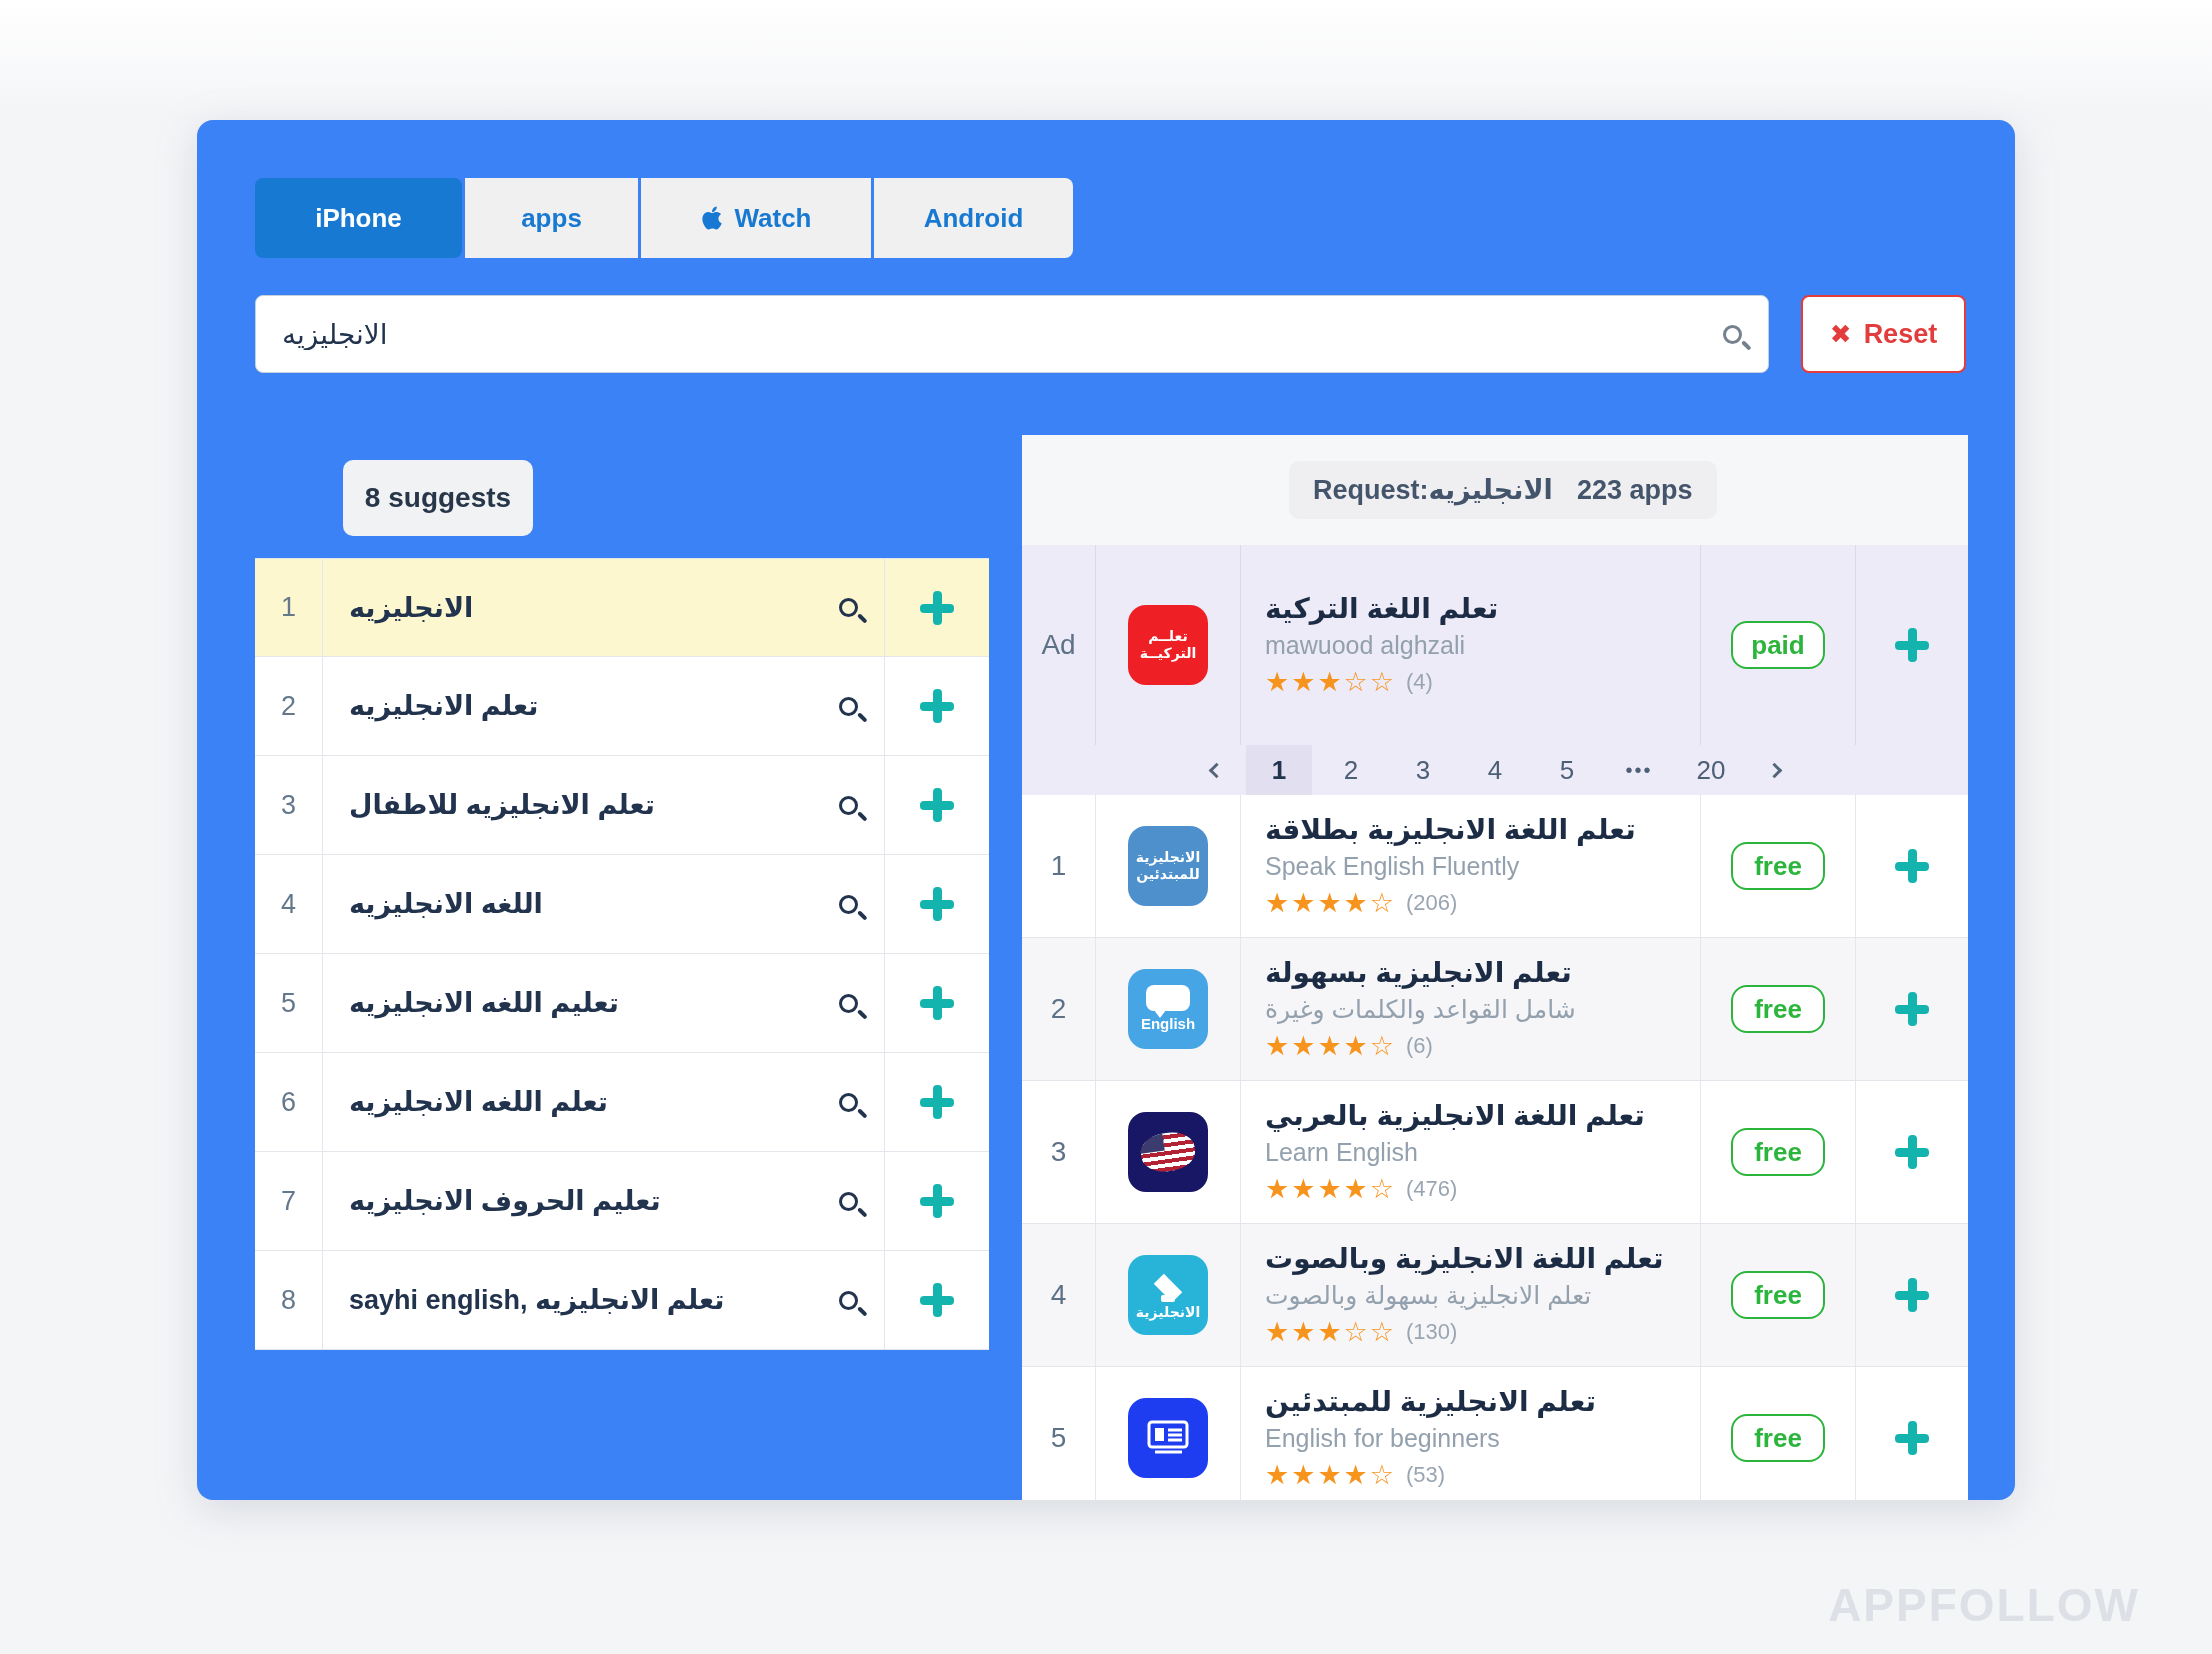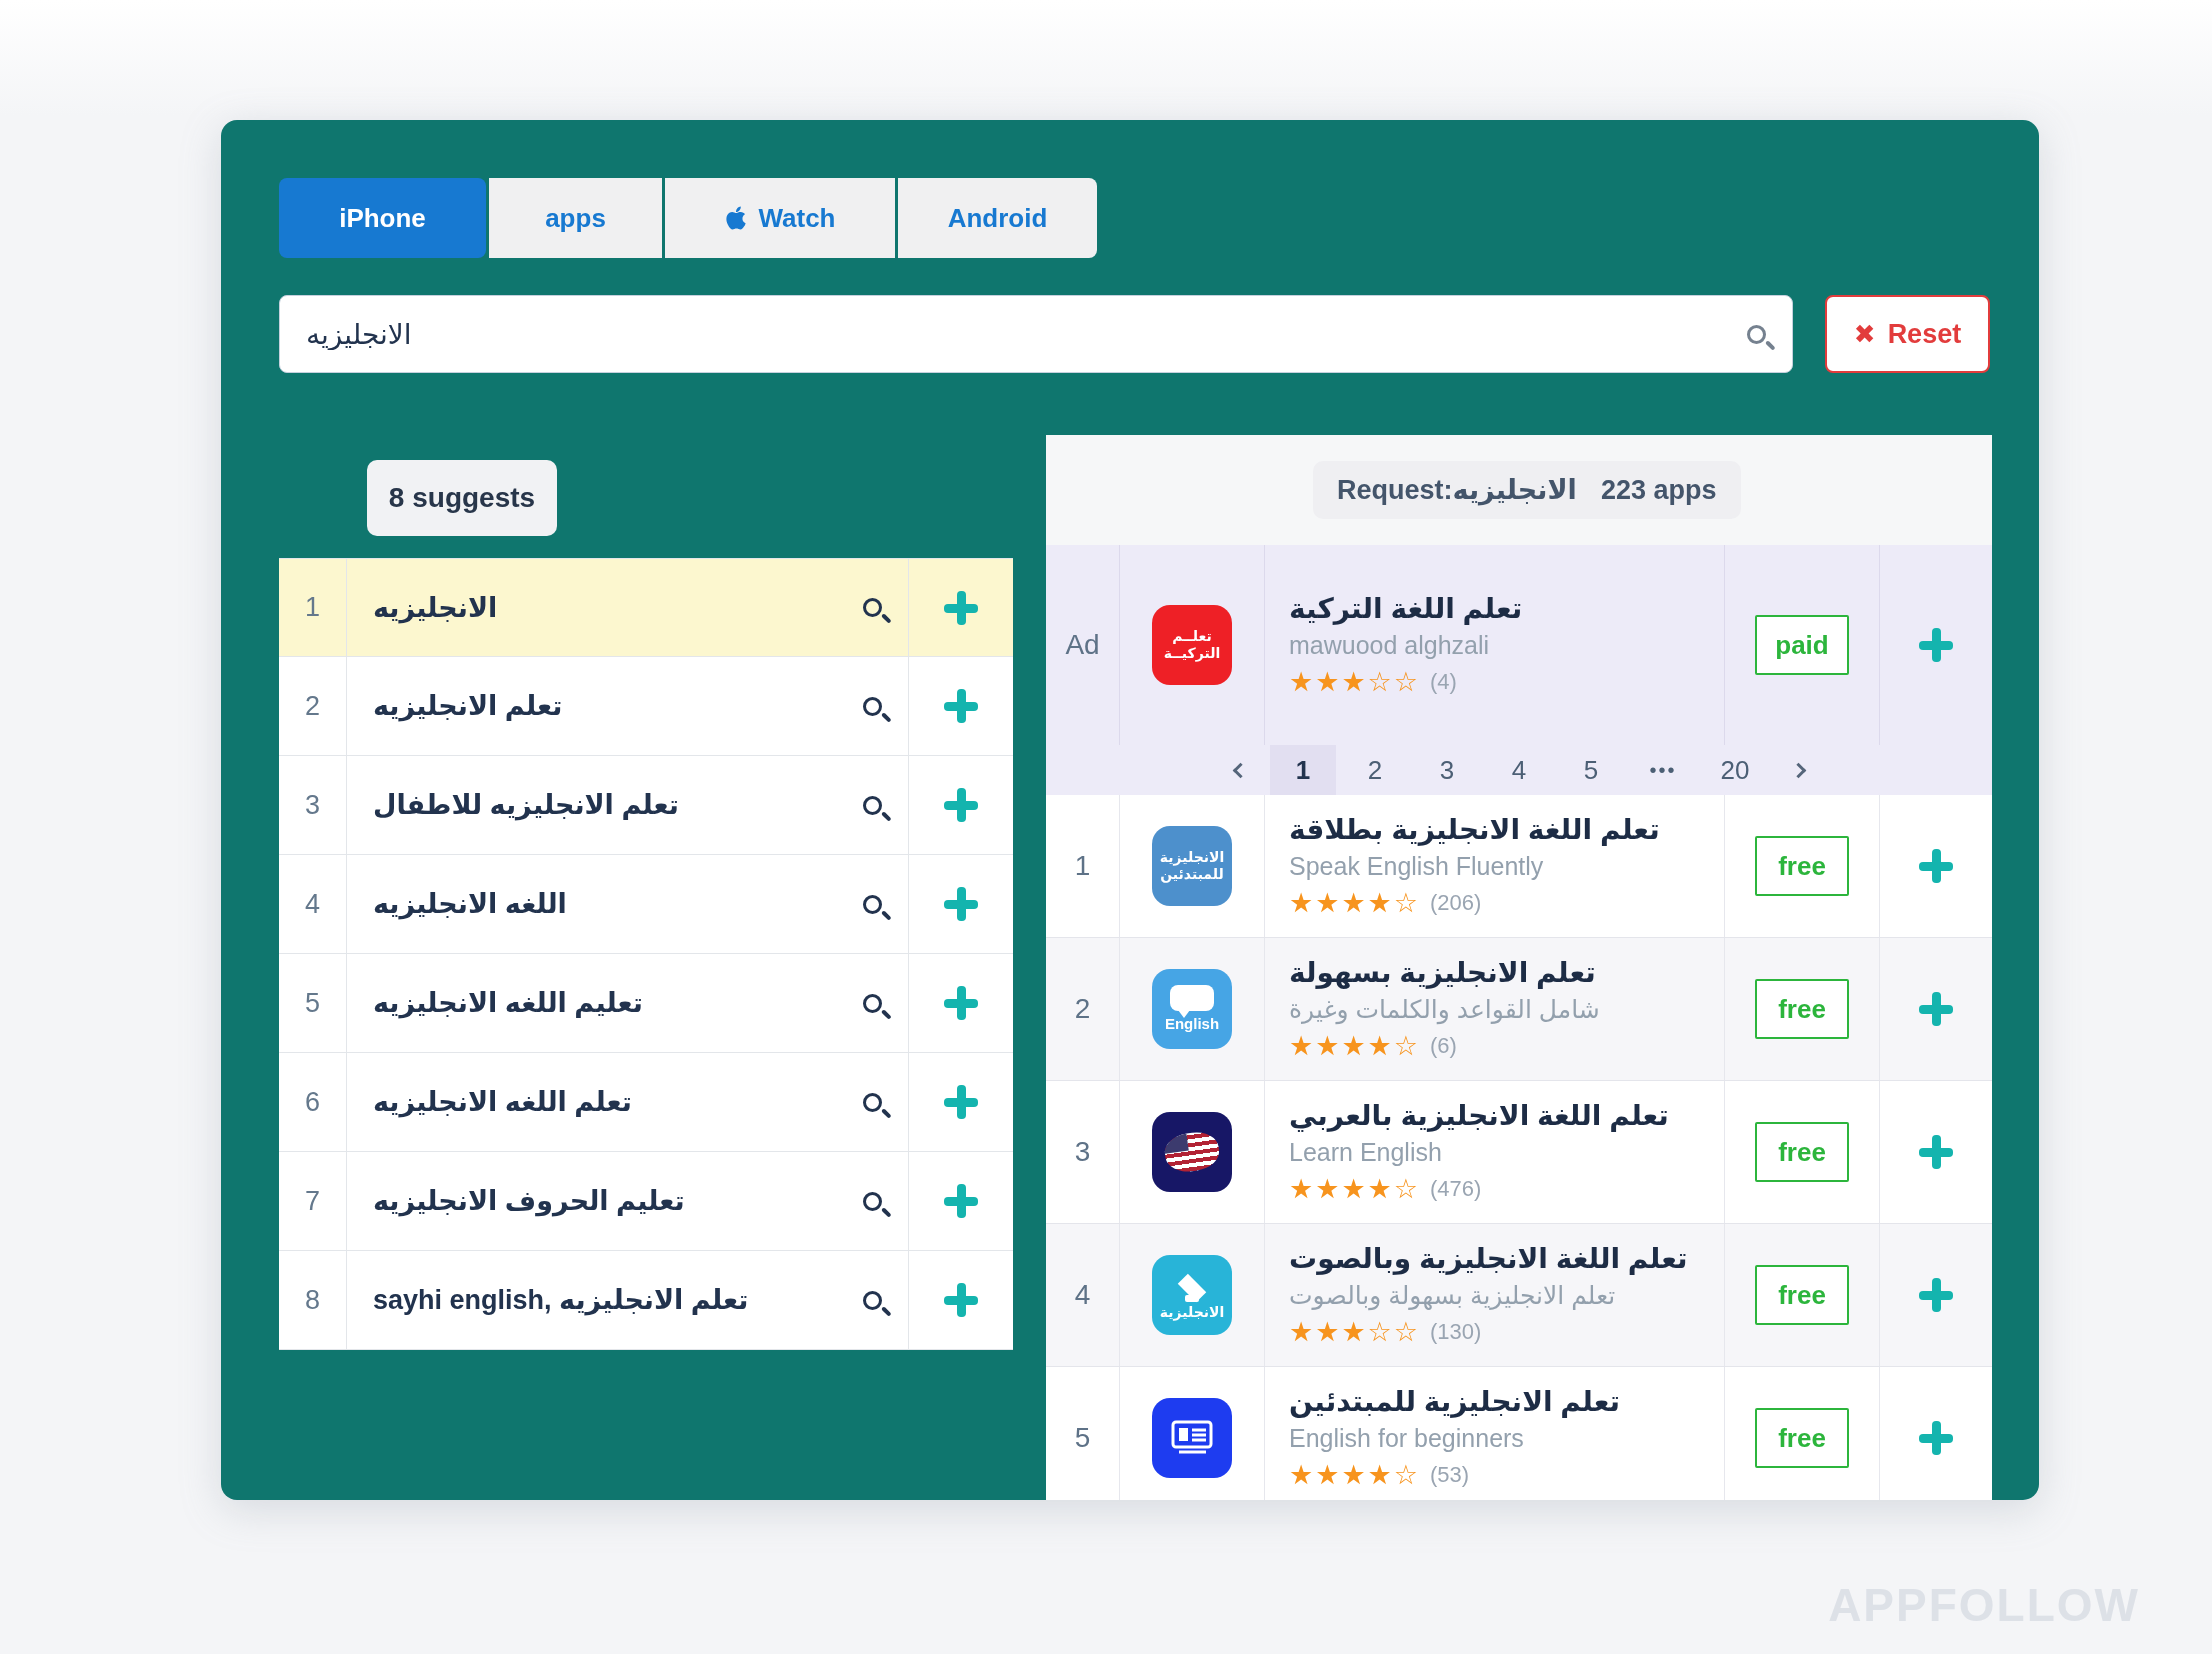--- a/index.html
+++ b/index.html
@@ -4,23 +4,22 @@
 <style>
   * { margin:0; padding:0; box-sizing:border-box; }
   html,body { width:2212px; height:1654px; }
   body {
     font-family:"Liberation Sans","DejaVu Sans",sans-serif;
     background:linear-gradient(180deg,#ffffff 0%,#f4f5f7 7%,#f4f5f7 100%);
     position:relative; overflow:hidden; color:#22334e;
   }
   .card {
     position:absolute; left:197px; top:120px; width:1818px; height:1380px;
-    background:#0f766e; border-radius:16px; overflow:hidden;
+    background:#3b82f6; border-radius:16px; overflow:hidden;
     box-shadow:0 10px 40px rgba(140,150,165,.28);
-    margin-left:24px;
   }
   
   .tabs { position:absolute; left:58px; top:58px; height:80px; display:flex; gap:3px; }
   .tab {
     height:80px; display:flex; align-items:center; justify-content:center; gap:10px;
     background:#f0f0f1; color:#1779d1; font-size:26px; font-weight:bold;
     border:none; cursor:pointer;
   }
   .tab.first { border-radius:8px 0 0 8px; }
   .tab.last  { border-radius:0 8px 8px 0; }
@@ -126,22 +125,22 @@
   .acol.info { flex:1; border-left:1px solid #e6e7ed; flex-direction:column; align-items:flex-start; justify-content:center; padding:0 24px; gap:6px; }
   .acol.badgec { width:155px; flex:none; border-left:1px solid #e6e7ed; }
   .acol.plusc { width:113px; flex:none; border-left:1px solid #e6e7ed; cursor:pointer; }
   .arow.ad .acol { border-left-color:#dcd9ec; }
   .app-title { font-size:28px; font-weight:bold; color:#1d2c45; }
   .app-sub { font-size:25px; color:#93a0ad; }
   .stars-row { display:flex; align-items:center; gap:10px; }
   .stars { font-size:27px; color:#f7941e; letter-spacing:2px; }
   .rcount { font-size:22px; color:#9aa5b2; }
   .badge {
-    min-width:94px; height:60px; padding:18px 18px; background:#fff;
-    border:2px solid #2cb53c; border-radius:2px; color:#2cb53c;
+    min-width:94px; height:48px; padding:18px 18px; background:#fff;
+    border:2px solid #2cb53c; border-radius:16px; color:#2cb53c;
     font-size:26px; font-weight:bold; display:flex; align-items:center; justify-content:center;
   }
   
   .appicon { width:80px; height:80px; border-radius:18px; display:flex; flex-direction:column; align-items:center; justify-content:center; overflow:hidden; text-align:center; }
   .appicon .icon-text { color:#fff; font-size:14px; font-weight:bold; line-height:1.25; padding:0 6px; }
   .appicon.iad { background:#ee2026; }
   .appicon.i1 { background:#4d90cc; }
   .appicon.i2 { background:#46a5e5; gap:4px; }
   .bubble { width:44px; height:26px; background:#fff; border-radius:8px; position:relative; }
   .bubble::after { content:""; position:absolute; left:8px; bottom:-7px; border-left:6px solid transparent; border-right:6px solid transparent; border-top:8px solid #fff; }

